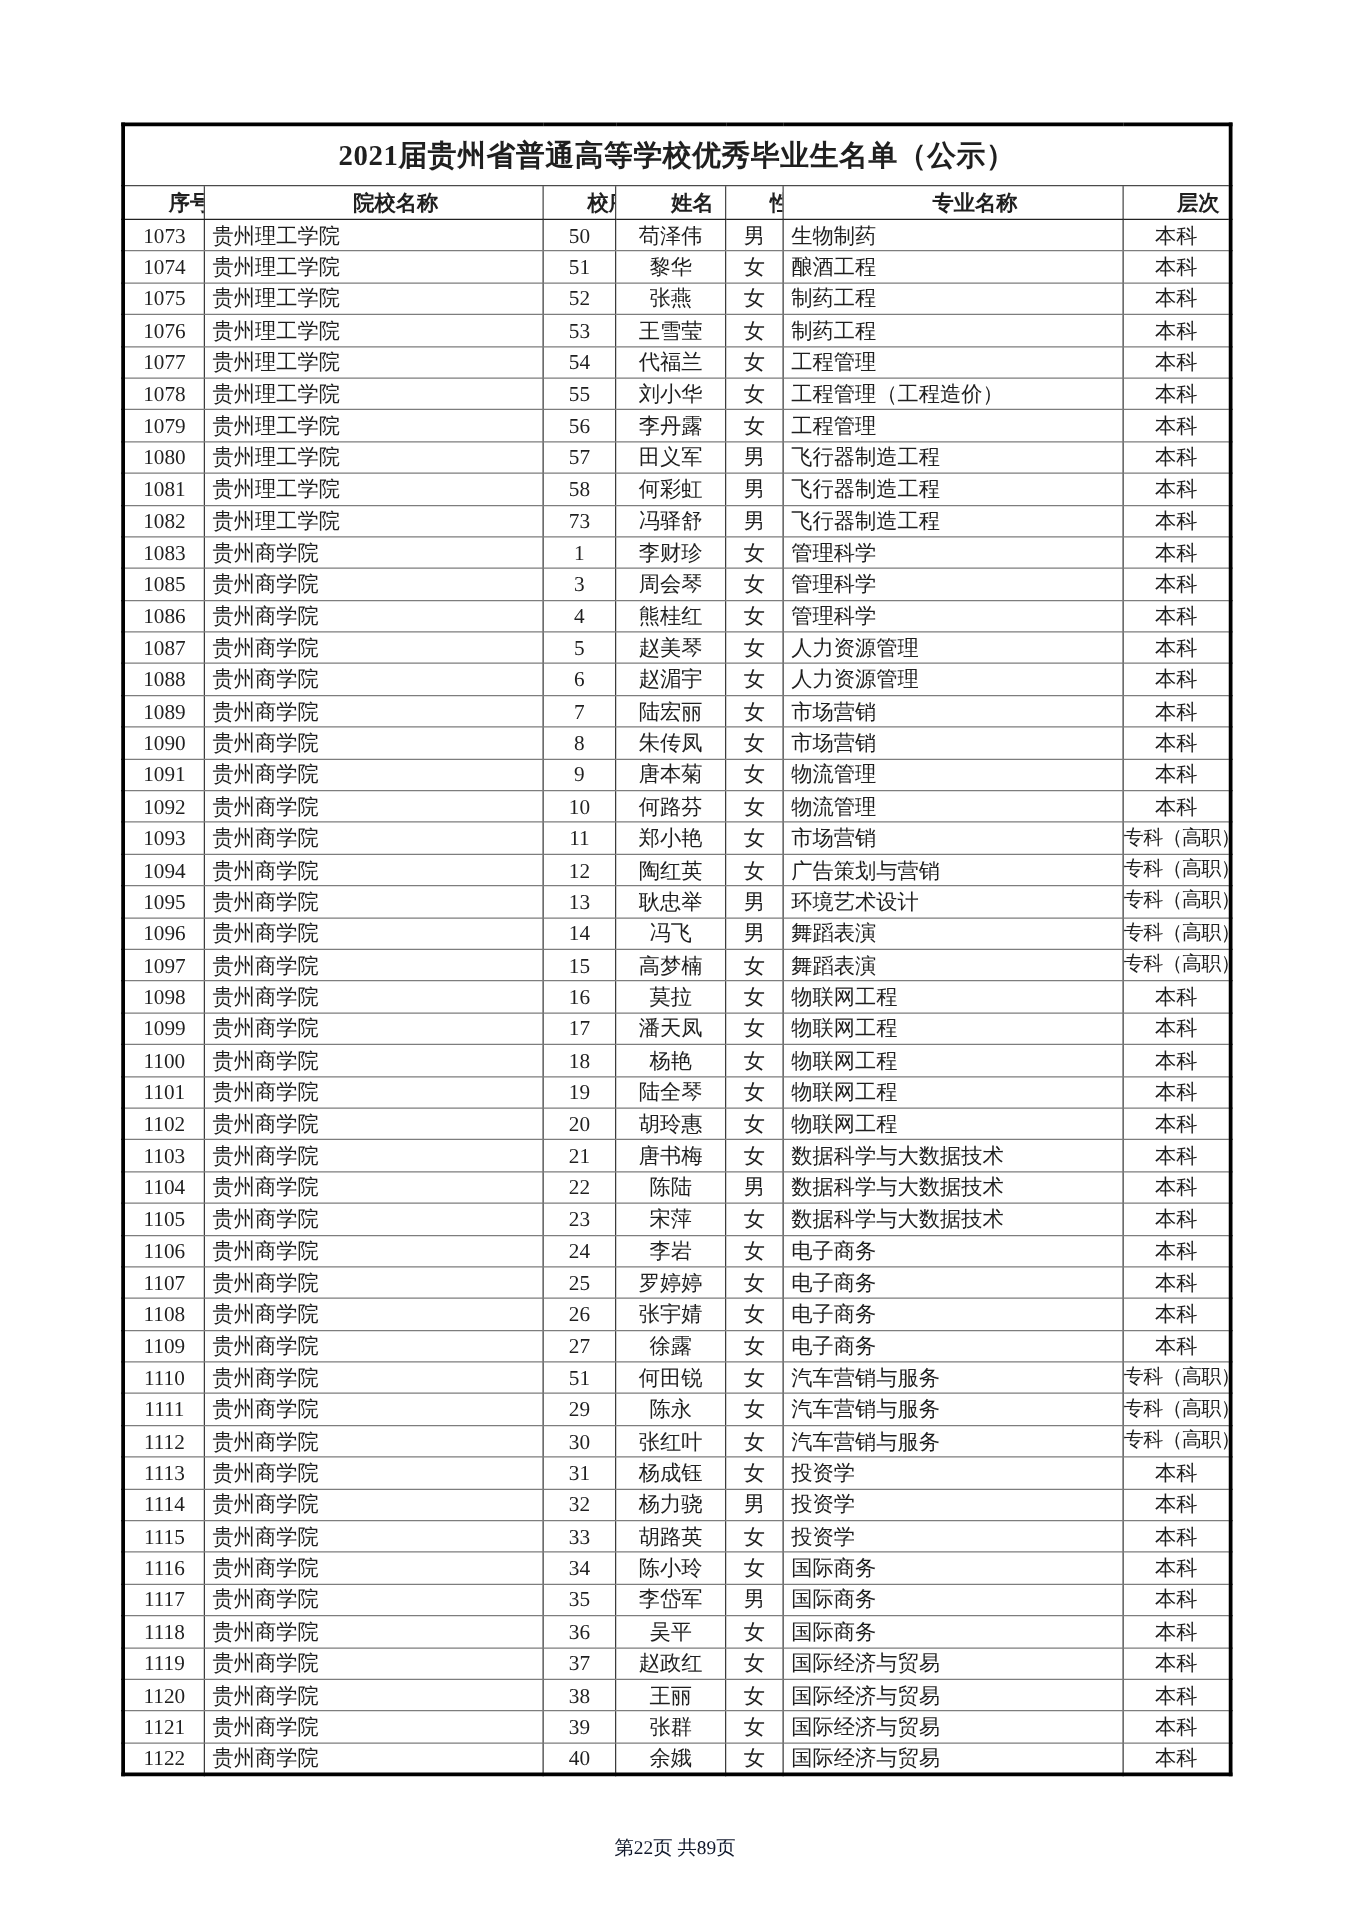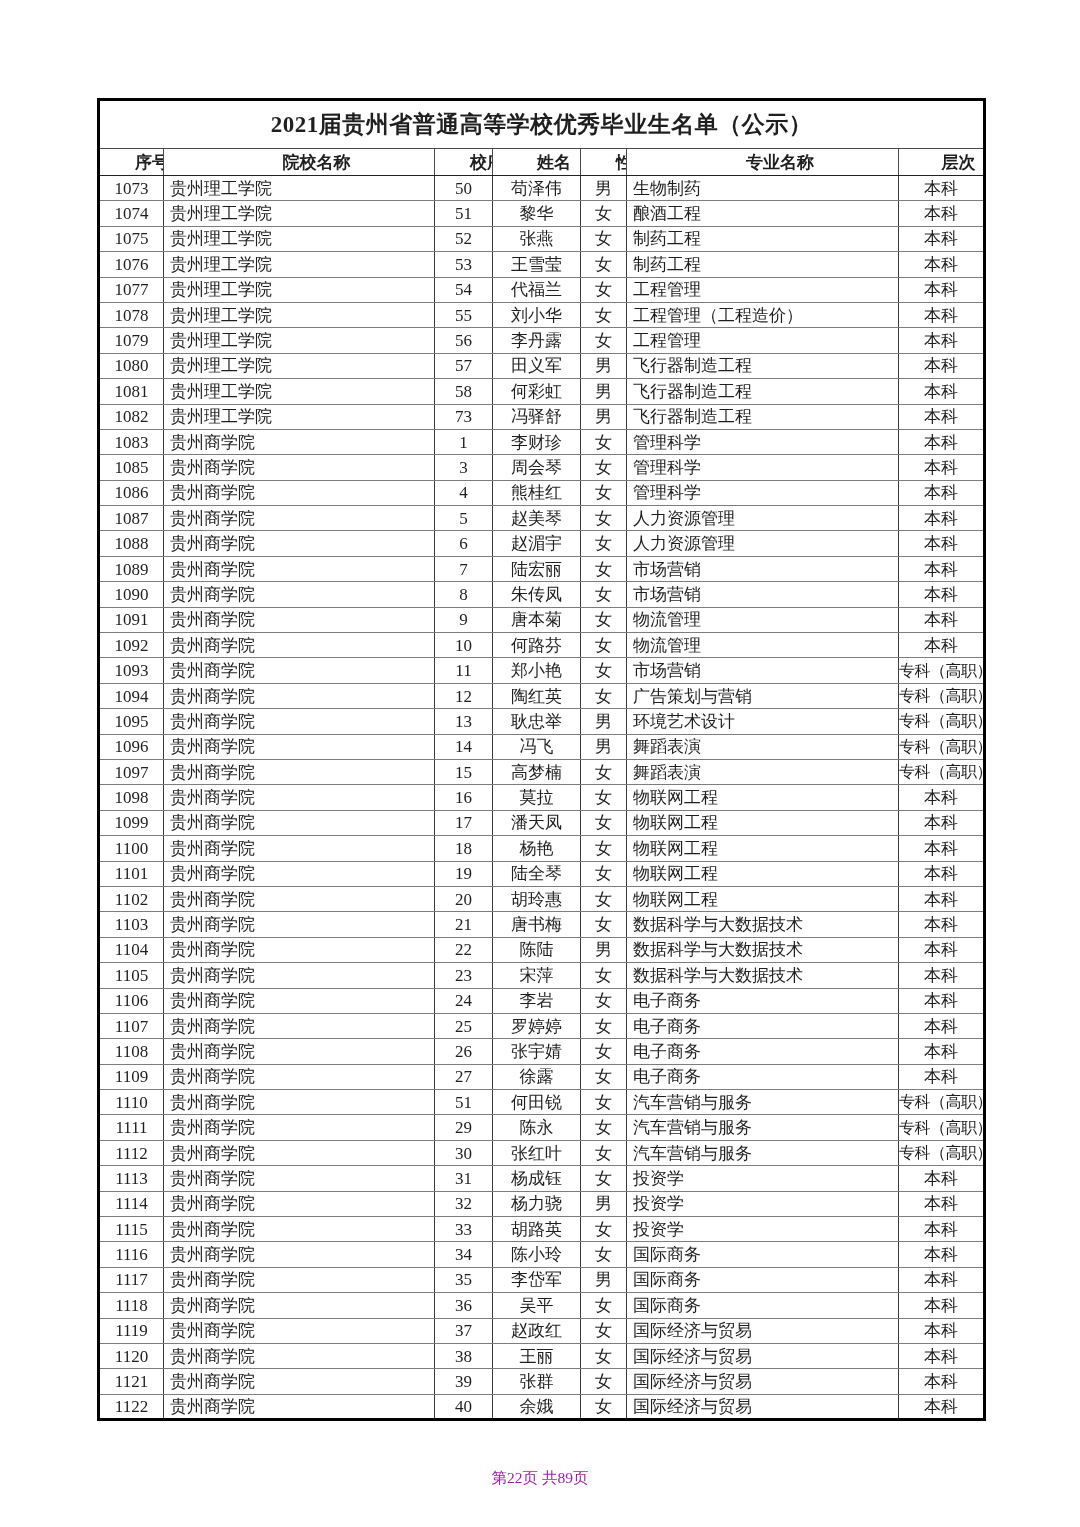--- a/index.html
+++ b/index.html
@@ -63,21 +63,21 @@
     text-align: left;
     padding-left: 6px;
   }
   tbody td.small-level { font-size: 16px; letter-spacing: -0.5px; }
   .page-footer {
     position: absolute;
     left: 0; top: 1468px;
     width: 1080px;
     text-align: center;
     font-size: 15.5px;
-    color: #a21caf;
+    color: #0f172a;
   }
 </style>
 </head>
 <body>
 
 <div class="sheet">
 
   <table class="doc-table">
     <colgroup>
       <col style="width:65px">

